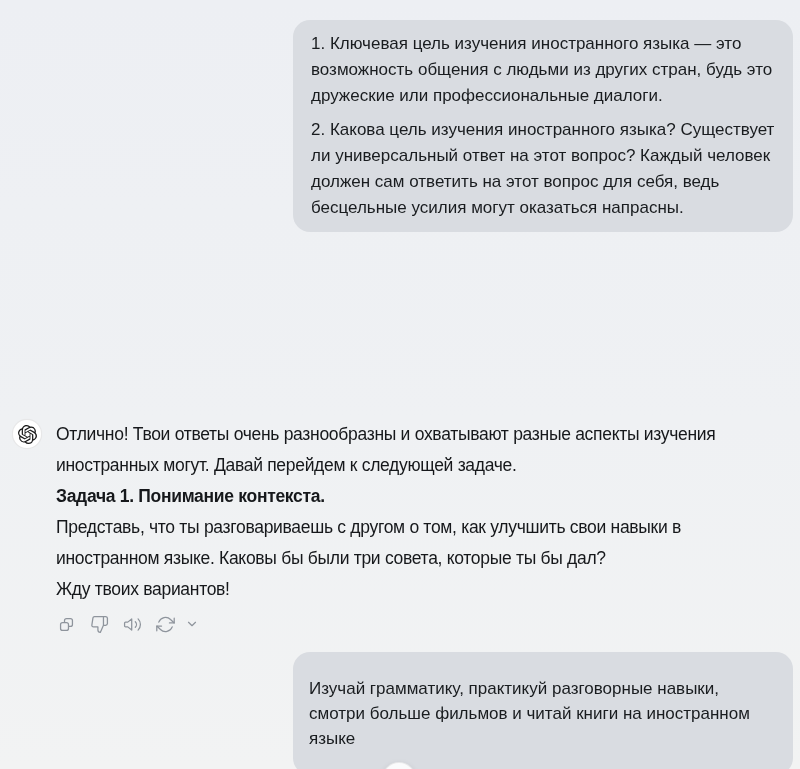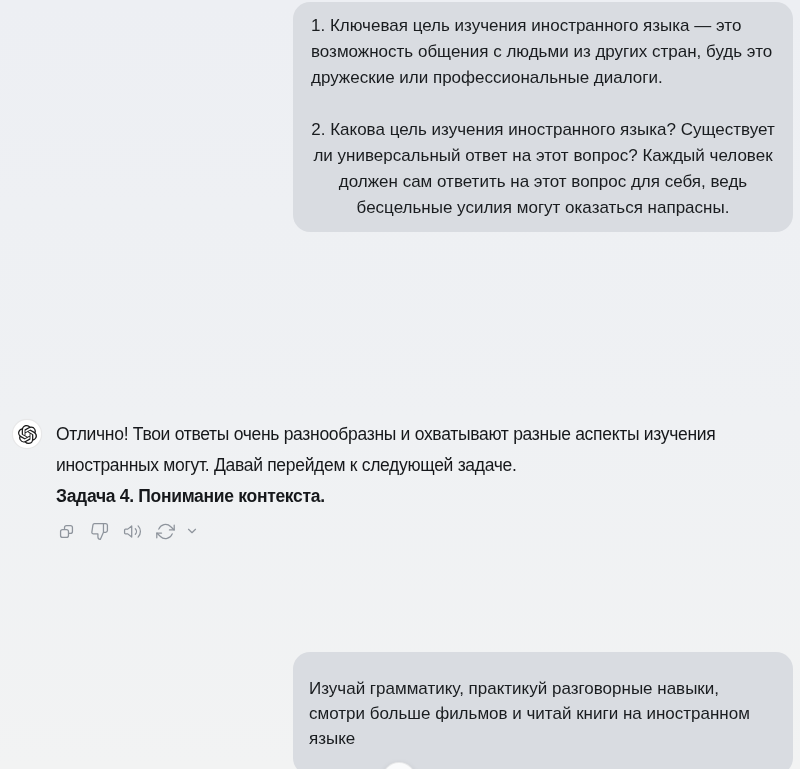--- a/index.html
+++ b/index.html
@@ -17,22 +17,22 @@
   .bubble{
     position:absolute;left:293px;right:7px;
     background:#d9dce1;
     border-radius:17px;
     padding:11px 18px;
     box-sizing:border-box;
     font-size:17px;line-height:26px;
     color:#191c1f;
   }
   .bubble p{margin:0;}
-  .bubble p + p{margin-top:26px;text-align:center;}
-  .bubble--top{top:2px;}
+  .bubble p + p{margin-top:8px;}
+  .bubble--top{top:20px;}
   .bubble--bottom{top:652px;line-height:25px;padding:24px 16px;}
 
   
   .assistant{
     position:absolute;top:419px;left:12px;right:18px;
     display:flex;gap:14px;align-items:flex-start;
   }
   .avatar{
     flex:0 0 auto;
     width:30px;height:30px;border-radius:50%;
@@ -93,21 +93,23 @@
 
   <div class="assistant">
     <div class="avatar">
       <svg viewBox="0 0 24 24" aria-hidden="true">
         <path fill="#191919" d="M22.2819 9.8211a5.9847 5.9847 0 0 0-.5157-4.9108 6.0462 6.0462 0 0 0-6.5098-2.9A6.0651 6.0651 0 0 0 4.9807 4.1818a5.9847 5.9847 0 0 0-3.9977 2.9 6.0462 6.0462 0 0 0 .7427 7.0966 5.98 5.98 0 0 0 .511 4.9107 6.051 6.051 0 0 0 6.5146 2.9001A5.9847 5.9847 0 0 0 13.2599 24a6.0557 6.0557 0 0 0 5.7718-4.2058 5.9894 5.9894 0 0 0 3.9977-2.9001 6.0557 6.0557 0 0 0-.7475-7.073zM13.2599 22.4301a4.4755 4.4755 0 0 1-2.8764-1.0408l.1419-.0804 4.7783-2.7582a.7948.7948 0 0 0 .3927-.6813v-6.7369l2.02 1.1686a.071.071 0 0 1 .038.052v5.5826a4.504 4.504 0 0 1-4.4945 4.4944zm-9.6607-4.1254a4.4708 4.4708 0 0 1-.5346-3.0137l.142.0852 4.783 2.7582a.7712.7712 0 0 0 .7806 0l5.8428-3.3685v2.3324a.0804.0804 0 0 1-.0332.0615L9.74 19.9502a4.4992 4.4992 0 0 1-6.1408-1.6464zM2.3408 7.8956a4.485 4.485 0 0 1 2.3655-1.9728V11.6a.7664.7664 0 0 0 .3879.6765l5.8144 3.3543-2.0201 1.1685a.0757.0757 0 0 1-.071 0l-4.8303-2.7865A4.504 4.504 0 0 1 2.3408 7.8956zm16.5963 3.8558L13.1038 8.364 15.1192 7.2a.0757.0757 0 0 1 .071 0l4.8303 2.7913a4.4944 4.4944 0 0 1-.6765 8.1042v-5.6772a.79.79 0 0 0-.407-.667zm2.0107-3.0231l-.142-.0852-4.7735-2.7818a.7759.7759 0 0 0-.7854 0L9.409 9.2297V6.8974a.0662.0662 0 0 1 .0284-.0615l4.8303-2.7866a4.4992 4.4992 0 0 1 6.6802 4.66zM8.3065 12.863l-2.02-1.1638a.0804.0804 0 0 1-.038-.0567V6.0742a4.4992 4.4992 0 0 1 7.3757-3.4537l-.142.0805L8.704 5.459a.7948.7948 0 0 0-.3927.6813zm1.0976-2.3654l2.602-1.4998 2.6069 1.4998v2.9994l-2.5974 1.4997-2.6067-1.4997Z"></path>
       </svg>
     </div>
 
     <div class="assistant-content">
       <p class="p-intro">Отлично! Твои ответы очень разнообразны и охватывают разные аспекты изучения иностранных могут. Давай перейдем к следующей задаче.</p>
-      <p class="p-task-title">Задача 4. Понимание контекста.</p>
+      <p class="p-task-title">Задача 1. Понимание контекста.</p>
+      <p class="p-task-body">Представь, что ты разговариваешь с другом о том, как улучшить свои навыки в иностранном языке. Каковы бы были три совета, которые ты бы дал?</p>
+      <p class="p-closing">Жду твоих вариантов!</p>
 
       <div class="actions">
         <button class="action-btn" aria-label="Copy">
           <svg viewBox="0 0 24 24" aria-hidden="true">
             <rect x="9.5" y="4.5" width="10" height="10" rx="2.6"></rect>
             <rect x="4.5" y="9.5" width="10" height="10" rx="2.6" fill="#f0f1f3"></rect>
           </svg>
         </button>
         <button class="action-btn" aria-label="Bad response">
           <svg viewBox="0 0 24 24" aria-hidden="true">

